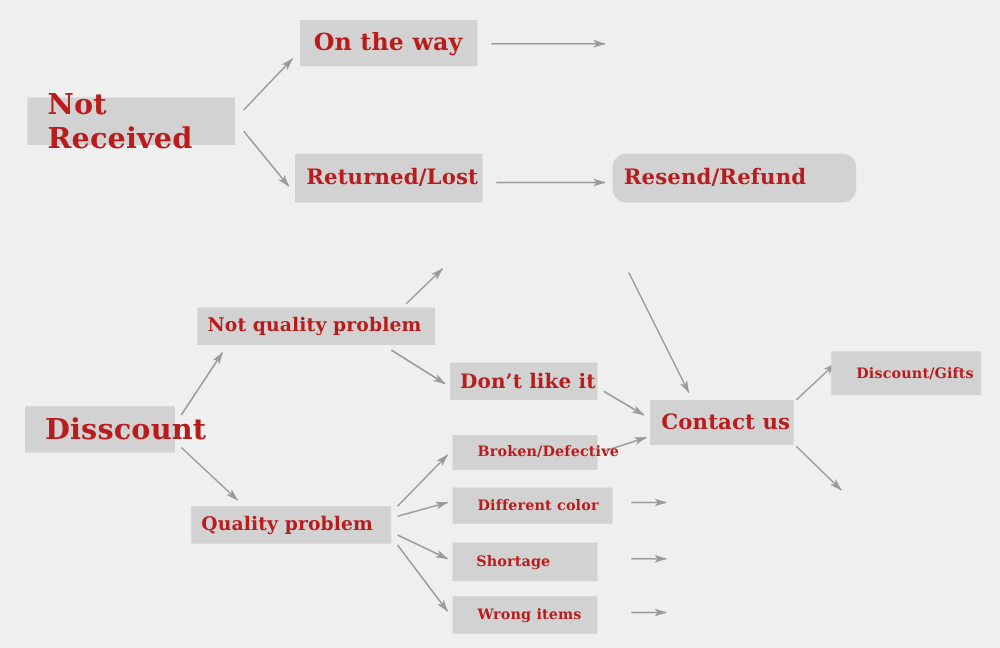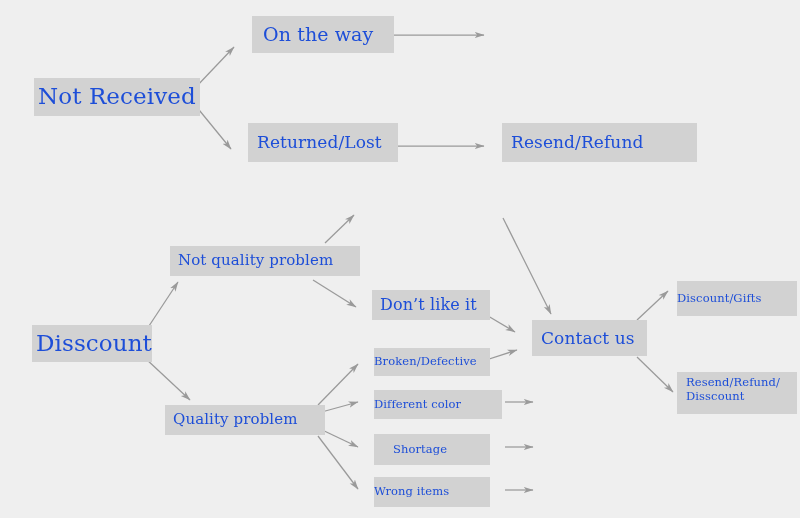--- a/index.html
+++ b/index.html
@@ -20,38 +20,37 @@
     position: absolute;
     left: 0;
     top: 0;
     width: 800px;
     height: 518px;
     pointer-events: none;
   }
   .node {
     position: absolute;
     background: #d2d2d2;
-    color: #1d4ed8;
+    color: #b91c1c;
     display: flex;
     align-items: center;
     justify-content: flex-start;
     box-sizing: border-box;
     font-family: "DejaVu Serif", "Liberation Serif", serif;
-    font-weight: 400;
+    font-weight: 700;
     line-height: 1.18;
     letter-spacing: 0.1px;
     white-space: pre-line;
     z-index: 2;
-    margin-left: 12px;
   }
-  .s-root2  { font-size: 23px; padding-left: 4px; }
+  .s-root2  { font-size: 23px; padding-left: 16px; }
   .s-lg     { font-size: 19px; padding-left: 11px; }
   .s-md     { font-size: 17px; padding-left: 9px; }
   .s-sm     { font-size: 13px; padding-left: 8px; }
-  .s-xs     { font-size: 11.5px; padding-left: 0; }
+  .s-xs     { font-size: 11.5px; padding-left: 20px; }
   .s-xs2    { font-size: 11.5px; padding-left: 9px; align-items: flex-start; padding-top: 4px; }
 </style>
 </head>
 <body>
 
 <div id="canvas">
 
   <svg id="edges" viewBox="0 0 800 518" width="800" height="518" xmlns="http://www.w3.org/2000/svg">
     <defs>
       <marker id="ah" markerWidth="9" markerHeight="9" refX="7.6" refY="3.1" orient="auto" markerUnits="strokeWidth">
@@ -102,21 +101,21 @@
     </g>
   </svg>
 
   <div class="node s-root2" style="left:22px; top:78px; width:166px; height:38px;">Not Received</div>
 
   <div class="node s-lg" style="left:240px; top:16px; width:142px; height:37px;">On the way</div>
 
   <div class="node s-md" style="left:236px; top:123px; width:150px; height:39px;">Returned/Lost</div>
 
 
-  <div class="node s-md" style="left:490px; top:123px; width:195px; height:39px;">Resend/Refund</div>
+  <div class="node s-md" style="left:490px; top:123px; width:195px; height:39px;border-radius:11px;">Resend/Refund</div>
 
   <div class="node s-root2" style="left:20px; top:325px; width:120px; height:37px;">Disscount</div>
 
   <div class="node s-sm" style="left:158px; top:246px; width:190px; height:30px; font-size:15px;">Not quality problem</div>
 
   <div class="node s-sm" style="left:153px; top:405px; width:160px; height:30px; font-size:15px;">Quality problem</div>
 
 
   <div class="node s-sm" style="left:360px; top:290px; width:118px; height:30px; font-size:16px;">Don’t like it</div>
 
@@ -125,16 +124,14 @@
   <div class="node s-xs" style="left:362px; top:390px; width:128px; height:29px;">Different color</div>
 
   <div class="node s-xs" style="left:362px; top:434px; width:116px; height:31px; padding-left:19px;">Shortage</div>
 
   <div class="node s-xs" style="left:362px; top:477px; width:116px; height:30px;">Wrong items</div>
 
   <div class="node s-md" style="left:520px; top:320px; width:115px; height:36px;">Contact us</div>
 
   <div class="node s-xs" style="left:665px; top:281px; width:120px; height:35px;">Discount/Gifts</div>
 
-  <div class="node s-xs2" style="left:665px; top:372px; width:120px; height:42px;">Resend/Refund/
-Disscount</div>
 
 </div>
 
 </body></html>

